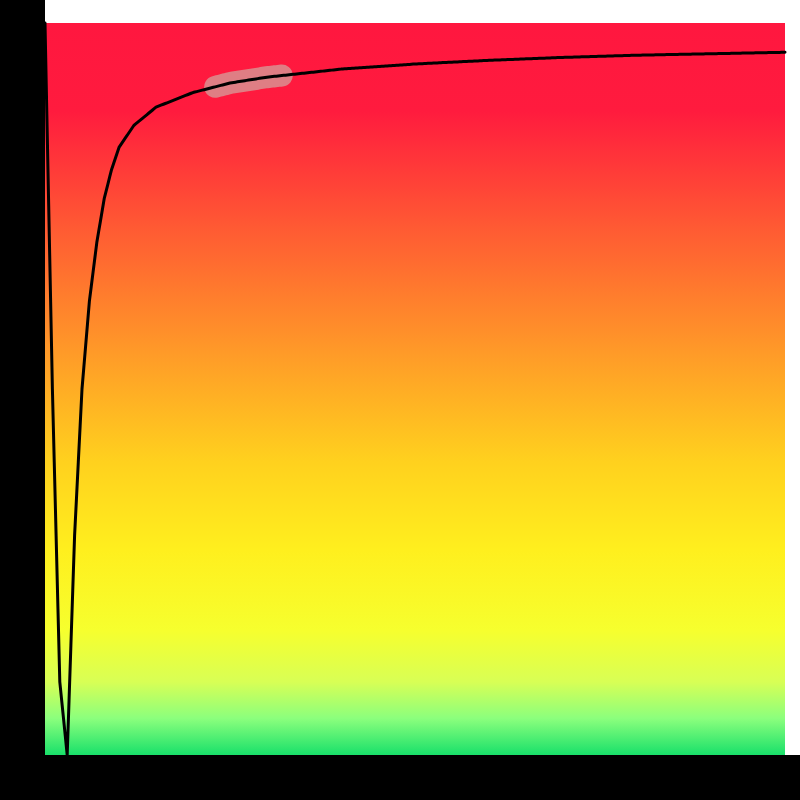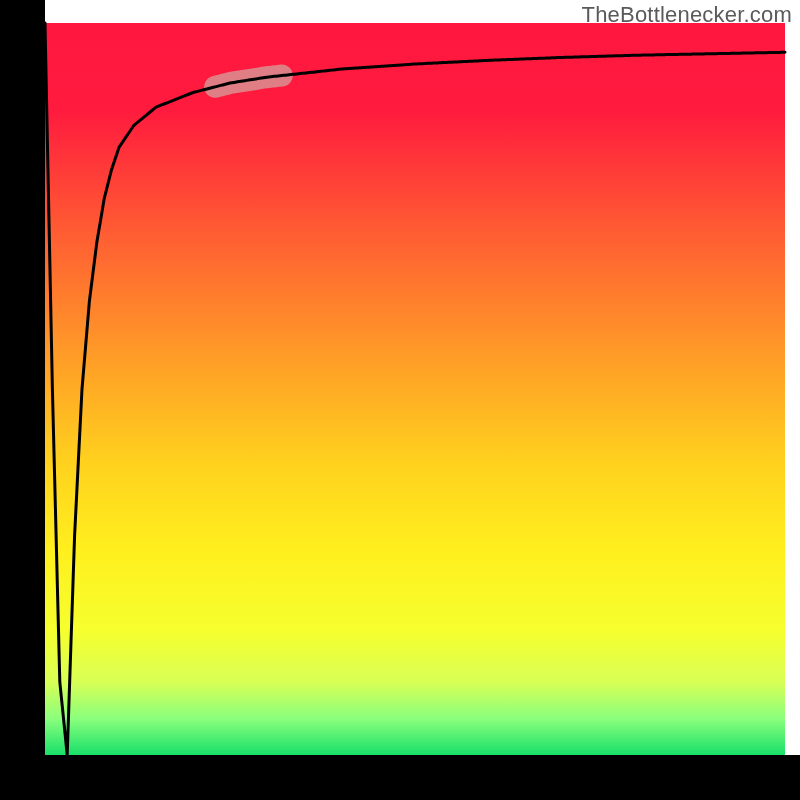--- a/index.html
+++ b/index.html
@@ -26,21 +26,20 @@
     z-index: 20;
   }
   svg {
     display: block;
   }
 </style>
 </head>
 <body>
 
 <div class="frame">
-  <div class="watermark">TheBottlenecker.com</div>
   <svg id="chart-svg" width="800" height="800" viewBox="0 0 800 800">
     <defs>
       <linearGradient id="bg-grad" x1="0" y1="0" x2="0" y2="1">
         <stop offset="0%" stop-color="#ff173f"></stop>
         <stop offset="12%" stop-color="#ff1b3e"></stop>
         <stop offset="28%" stop-color="#ff5a33"></stop>
         <stop offset="45%" stop-color="#ff9a28"></stop>
         <stop offset="60%" stop-color="#ffd11e"></stop>
         <stop offset="72%" stop-color="#ffef1e"></stop>
         <stop offset="83%" stop-color="#f6ff2e"></stop>

